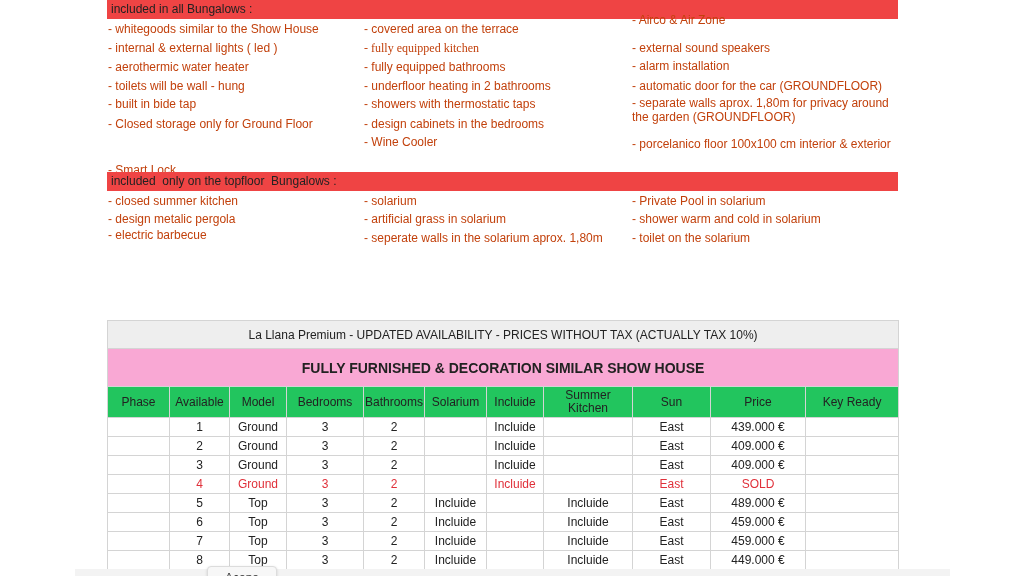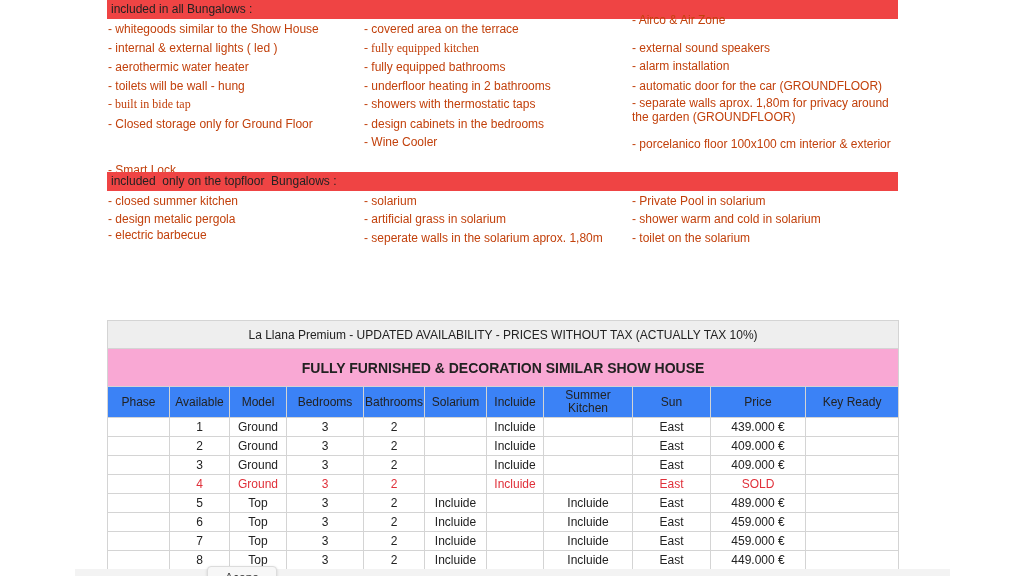--- a/index.html
+++ b/index.html
@@ -66,21 +66,21 @@
       height: 27px;
       font-size: 12px;
     }
     tr.yellow-row td {
       background: #f9a8d4;
       font-weight: bold;
       font-size: 14px;
       height: 37px;
     }
     tr.head-row th {
-      background: #3b82f6;
+      background: #22c55e;
       height: 30px;
       line-height: 13px;
       white-space: normal;
     }
     tr.data-row td {
       height: 18px;
       line-height: 18px;
       background: #ffffff;
     }
     tr.data-row.sold td {
@@ -115,21 +115,21 @@
 <body>
 
 <div class="page">
 
   <div class="band top">included in all Bungalows :</div>
 
   <div class="item" style="left:108px;top:22px;">- whitegoods similar to the Show House</div>
   <div class="item" style="left:108px;top:41px;">- internal &amp; external lights ( led )</div>
   <div class="item" style="left:108px;top:60px;">- aerothermic water heater</div>
   <div class="item" style="left:108px;top:79px;">- toilets will be wall - hung</div>
-  <div class="item" style="left:108px;top:97px;font-family:Liberation Serif, serif;">- built in bide tap</div>
+  <div class="item" style="left:108px;top:97px;">- built in bide tap</div>
   <div class="item" style="left:108px;top:117px;">- Closed storage only for Ground Floor</div>
   <div class="item" style="left:108px;top:137px;margin-top:26px;">- Smart Lock</div>
 
   <div class="item" style="left:364px;top:22px;">- covered area on the terrace</div>
   <div class="item" style="left:364px;top:41px;font-family:Liberation Serif, serif;">- fully equipped kitchen</div>
   <div class="item" style="left:364px;top:60px;">- fully equipped bathrooms</div>
   <div class="item" style="left:364px;top:79px;">- underfloor heating in 2 bathrooms</div>
   <div class="item" style="left:364px;top:97px;">- showers with thermostatic taps</div>
   <div class="item" style="left:364px;top:117px;">- design cabinets in the bedrooms</div>
   <div class="item" style="left:364px;top:135px;">- Wine Cooler</div>

